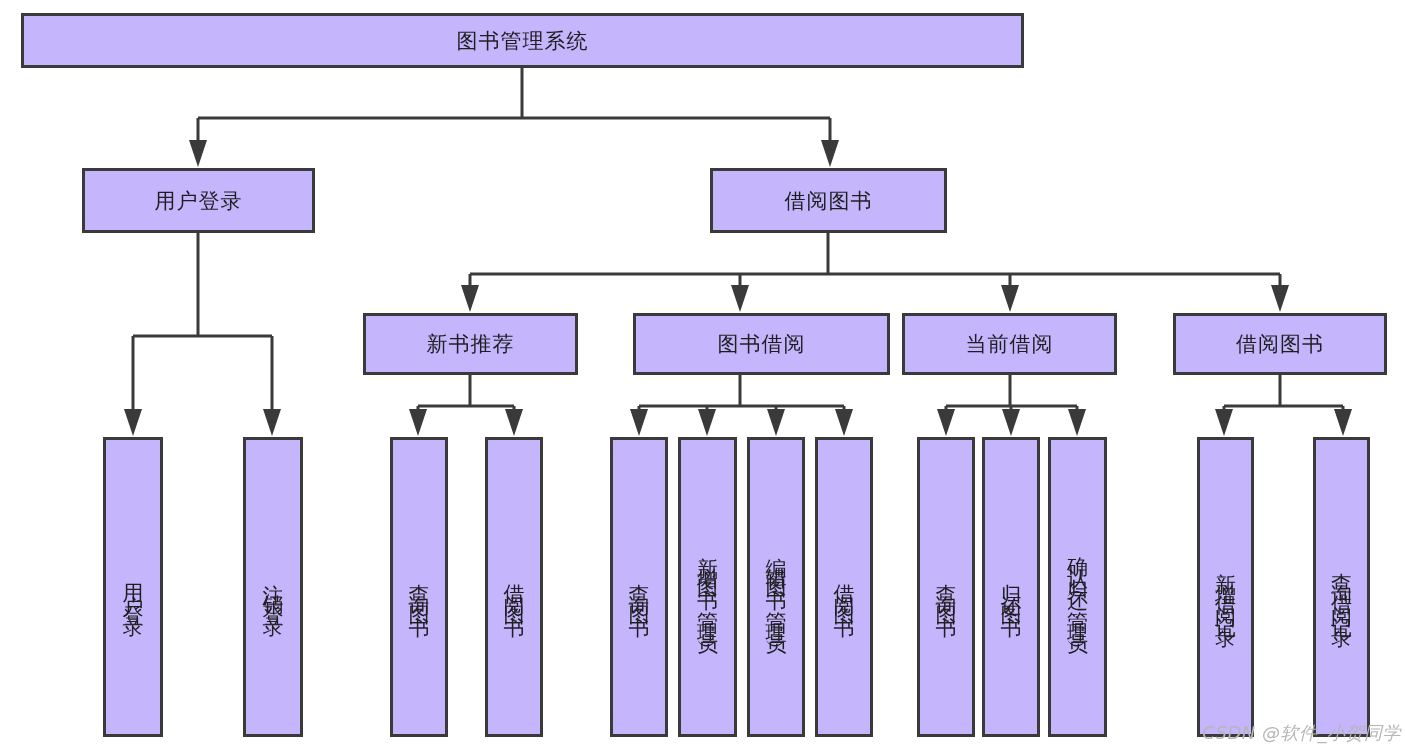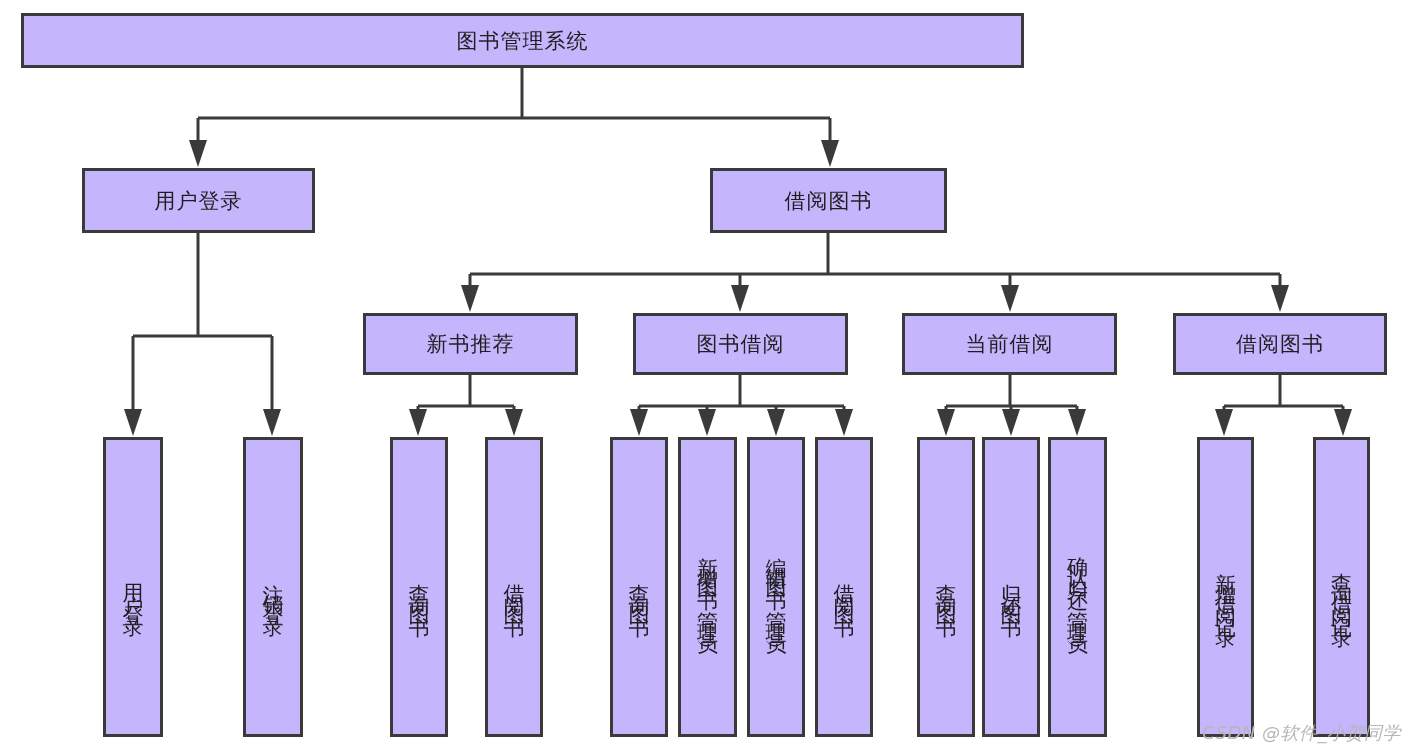--- a/index.html
+++ b/index.html
@@ -118,21 +118,21 @@
     <path d="M1343,406 V430" fill="none"></path>
     <polygon points="1334,409 1352,409 1343,436" stroke="none"></polygon>
   </svg>
 
   <div class="node" style="left:21px; top:13px; width:1003px; height:55px;">图书管理系统</div>
 
   <div class="node" style="left:82px; top:168px; width:233px; height:65px;">用户登录</div>
   <div class="node" style="left:710px; top:168px; width:237px; height:65px;">借阅图书</div>
 
   <div class="node" style="left:363px; top:313px; width:215px; height:62px;">新书推荐</div>
-  <div class="node" style="left:633px; top:313px; width:215px; height:62px;">图书借阅</div>
+  <div class="node" style="left:633px; top:313px; width:257px; height:62px;">图书借阅</div>
   <div class="node" style="left:902px; top:313px; width:215px; height:62px;text-align:center;">当前借阅</div>
   <div class="node" style="left:1173px; top:313px; width:214px; height:62px;">借阅图书</div>
 
   <div class="node vnode" style="left:103px; top:437px; width:60px; height:300px;">用户登录</div>
   <div class="node vnode" style="left:243px; top:437px; width:60px; height:300px;">注销登录</div>
 
   <div class="node vnode" style="left:390px; top:437px; width:58px; height:300px;">查询图书</div>
   <div class="node vnode" style="left:485px; top:437px; width:58px; height:300px;">借阅图书</div>
 
   <div class="node vnode" style="left:610px; top:437px; width:58px; height:300px;">查询图书</div>

